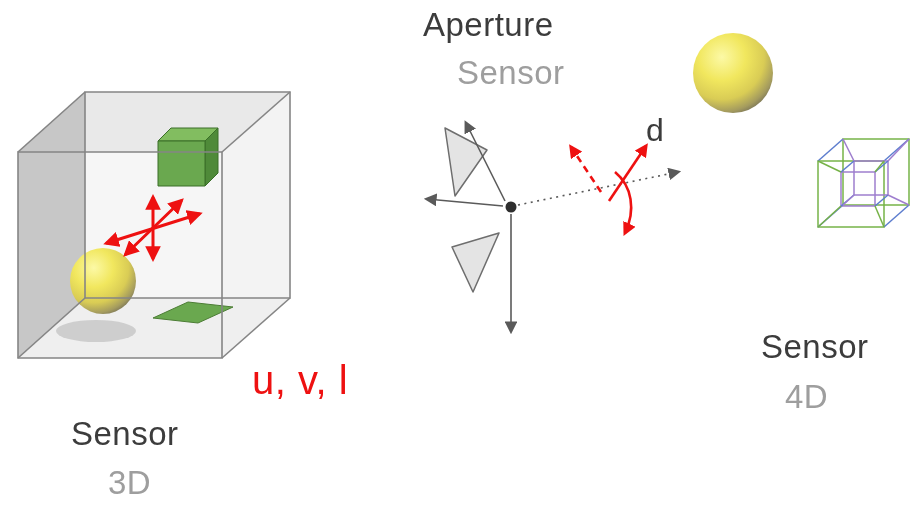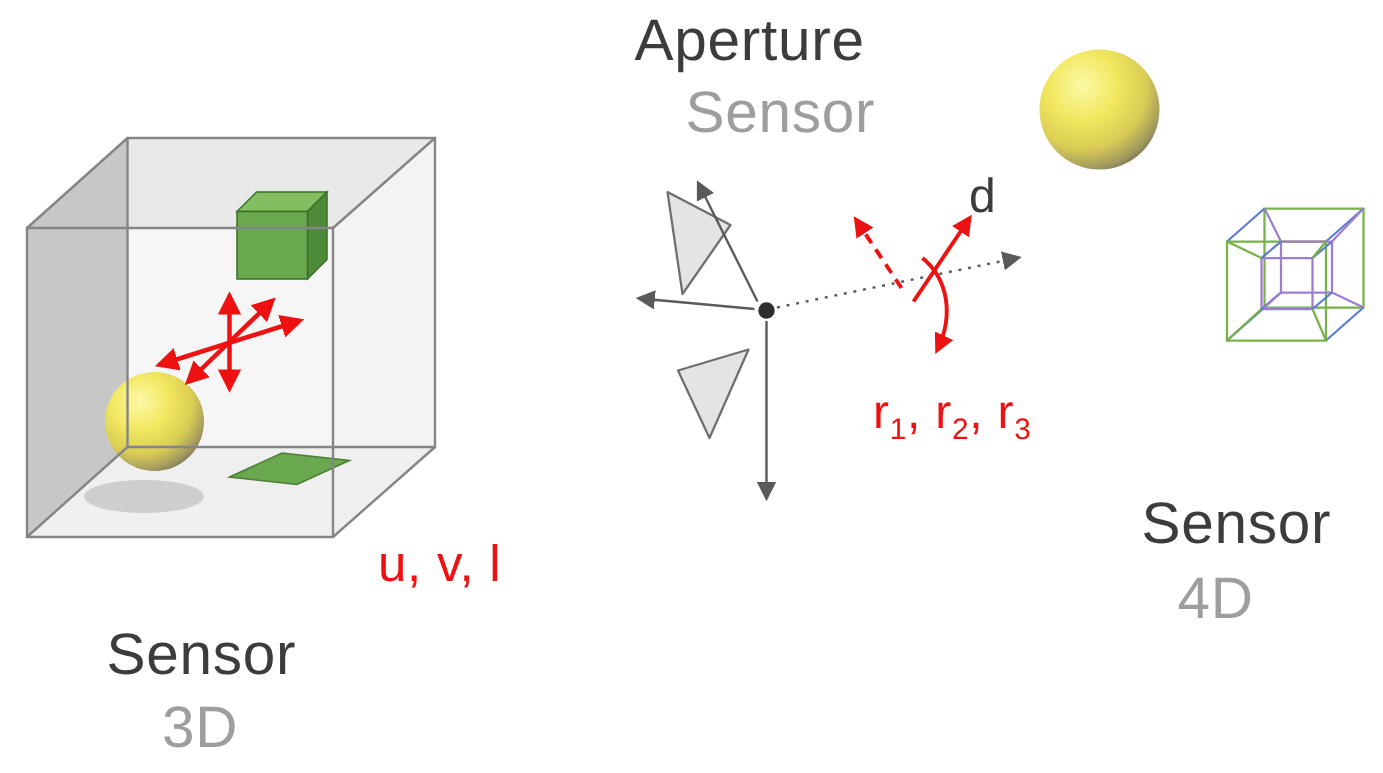--- a/index.html
+++ b/index.html
@@ -8,28 +8,28 @@
     width:922px;height:515px;
     overflow:hidden;
     background:#ffffff;
     font-family:"Liberation Sans", sans-serif;
   }
   .stage svg{position:absolute;left:0;top:0;}
   .lbl{
     position:absolute;
     white-space:nowrap;
     line-height:1.05;
-    font-size:39px;
+    font-size:33px;
     letter-spacing:0.5px;
   }
   .lbl.dark{color:var(--text_dark,#3c3c3c);}
   .lbl.gray{color:var(--text_gray,#9e9e9e);}
   .lbl.red{color:var(--red,#ee1111);}
   .lbl.small{font-size:32px;}
-  .lbl.mid{font-size:34px;}
+  .lbl.mid{font-size:40px;}
   .ray sub{font-size:62%;vertical-align:sub;}
   .fill-red{fill:var(--red,#ee1111);}
   .stroke-red{stroke:var(--red,#ee1111);}
   .t-green{stroke:var(--tesseract_green,#6fae3e);}
   .t-blue{stroke:var(--tesseract_blue,#5577cc);}
   .t-purple{stroke:var(--tesseract_purple,#9977cc);}
 </style>
 </head>
 <body>
 
@@ -150,20 +150,17 @@
 
   <div class="lbl dark" style="left:423px;top:8px">Aperture</div>
   <div class="lbl gray" style="left:457px;top:56px">Sensor</div>
 
   <div class="lbl red mid" style="left:252px;top:359px">u, v, l</div>
   <div class="lbl dark" style="left:71px;top:417px">Sensor</div>
   <div class="lbl gray" style="left:108px;top:466px">3D</div>
 
   <div class="lbl dark small" style="left:646px;top:114px">d</div>
 
-  <div class="lbl red small ray" style="left:582px;top:258px">
-    <span>r</span><sub>1</sub><span>, </span><span>r</span><sub>2</sub><span>, </span><span>r</span><sub>3</sub>
-  </div>
 
   <div class="lbl dark" style="left:761px;top:330px">Sensor</div>
   <div class="lbl gray" style="left:785px;top:380px">4D</div>
 
 </div>
 
 </body></html>

